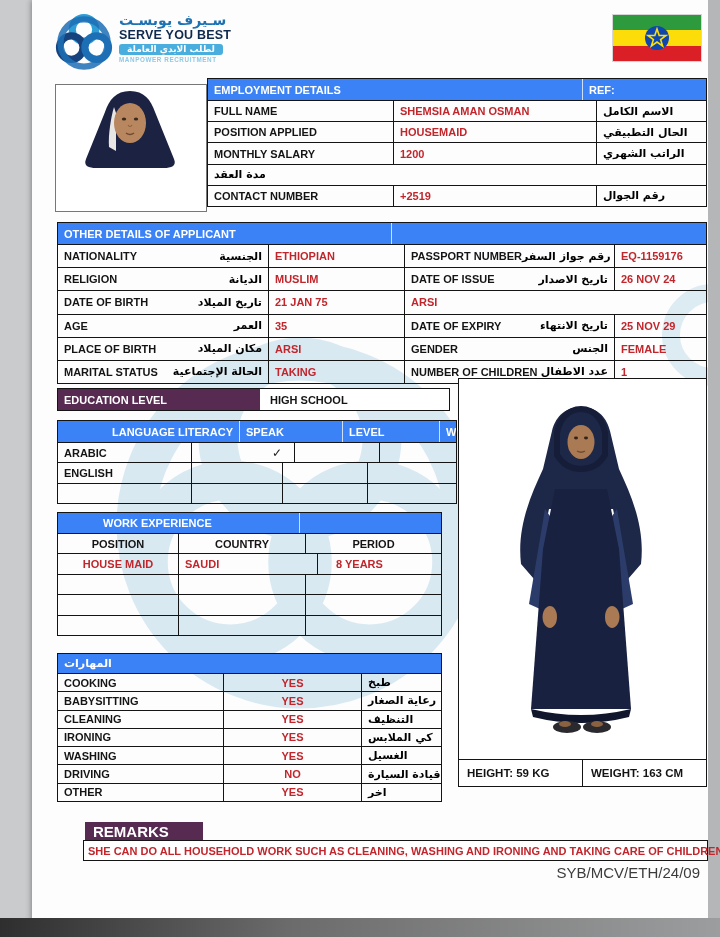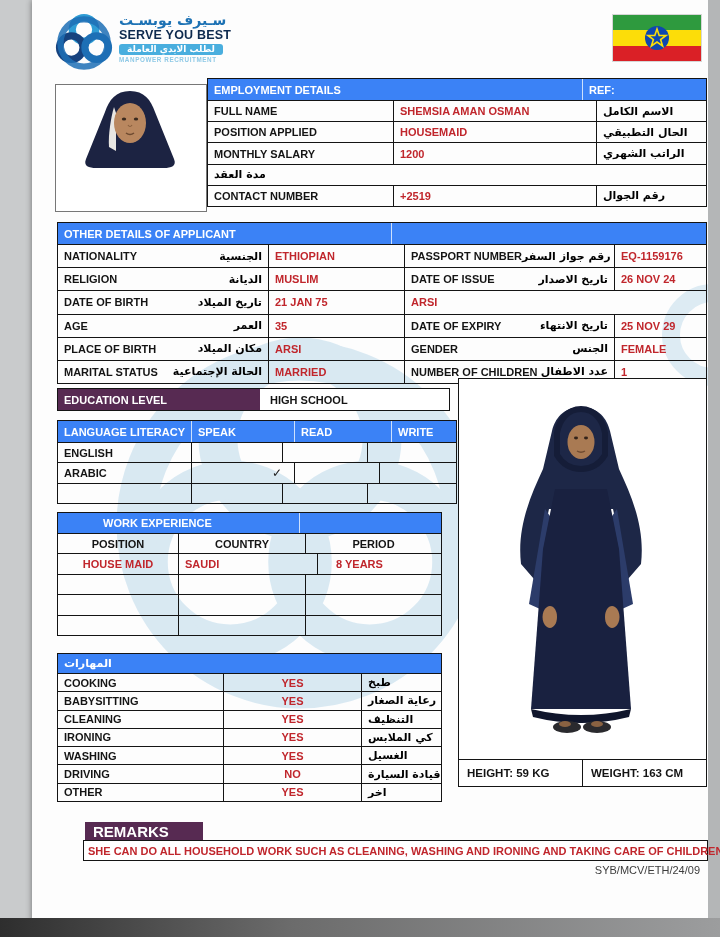--- a/index.html
+++ b/index.html
@@ -73,21 +73,21 @@
   .hw{display:flex;height:26px;border-top:1.5px solid #141414;}
   .hw div{flex:1;display:flex;align-items:center;padding:0 8px;font-weight:bold;font-size:11.5px;color:#141414;}
   .hw div + div{border-left:1.5px solid #141414;}
 
   
   .rem-hdr{width:102px;height:18px;background:#572a52;color:#fff;font-weight:bold;font-size:15px;
     display:flex;align-items:center;padding:0 8px;}
   .rem-box{width:615px;height:19px;border:1.5px solid #141414;background:#fff;
     display:flex;align-items:center;padding:0 4px;font-weight:bold;font-size:11px;color:#c0262c;white-space:nowrap;}
 
-  .footref{font-size:11px;color:#3c3c3c;text-align:right;width:160px;}
+  .footref{font-size:15px;color:#3c3c3c;text-align:right;width:160px;}
 </style>
 </head>
 <body>
 
 <div class="page"></div>
 
 <div class="wm" style="left:95px;top:320px;width:410px;height:410px;">
   <svg width="410" height="410" viewBox="0 0 200 200">
     <g fill="none" stroke="#b7d6e9" stroke-width="19">
       <circle cx="100" cy="58" r="40"></circle>
@@ -233,50 +233,50 @@
         <span class="lbl">GENDER</span>
         <span class="ar">الجنس</span>
       </div>
     <div class="tcell val px6" style="flex:1;">FEMALE</div>
   </div>
   <div class="trow">
     <div class="tcell split px6" style="width:198px;">
         <span class="lbl">MARITAL STATUS</span>
         <span class="ar">الحالة الإجتماعية</span>
       </div>
-    <div class="tcell val px6" style="width:123px;">MARRIED</div>
+    <div class="tcell val px6" style="width:123px;">TAKING</div>
     <div class="tcell split px6" style="width:197px;">
         <span class="lbl">NUMBER OF CHILDREN</span>
         <span class="ar">عدد الاطفال</span>
       </div>
     <div class="tcell val px6" style="flex:1;">1</div>
   </div>
 </div>
 
 <div class="sec edu" style="left:57px;top:388px;width:391px;">
   <div class="ehdr">EDUCATION LEVEL</div>
   <div class="eval">HIGH  SCHOOL</div>
 </div>
 
 <div class="sec tbl" style="left:57px;top:420px;width:398px;height:82px;">
   <div class="trow hdr" style="flex:0 0 21px;">
-    <div class="tcell px6" style="width:121px;">LANGUAGE LITERACY</div>
+    <div class="tcell px6" style="width:121px;margin-left:48px;">LANGUAGE LITERACY</div>
     <div class="tcell px6" style="width:90px;">SPEAK</div>
-    <div class="tcell px6" style="width:84px;">READ</div>
+    <div class="tcell px6" style="width:84px;">LEVEL</div>
     <div class="tcell px6" style="flex:1;">WRITE</div>
+  </div>
+  <div class="trow">
+    <div class="tcell lbl px6" style="width:121px;">ARABIC</div>
+    <div class="tcell right check" style="width:90px;padding-right:12px;">✓</div>
+    <div class="tcell" style="width:84px;"></div>
+    <div class="tcell" style="flex:1;"></div>
   </div>
   <div class="trow">
     <div class="tcell lbl px6" style="width:121px;">ENGLISH</div>
     <div class="tcell" style="width:90px;"></div>
-    <div class="tcell" style="width:84px;"></div>
-    <div class="tcell" style="flex:1;"></div>
-  </div>
-  <div class="trow">
-    <div class="tcell lbl px6" style="width:121px;">ARABIC</div>
-    <div class="tcell right check" style="width:90px;padding-right:12px;">✓</div>
     <div class="tcell" style="width:84px;"></div>
     <div class="tcell" style="flex:1;"></div>
   </div>
   <div class="trow">
     <div class="tcell lbl px6" style="width:121px;"></div>
     <div class="tcell" style="width:90px;"></div>
     <div class="tcell" style="width:84px;"></div>
     <div class="tcell" style="flex:1;"></div>
   </div>
 </div>

